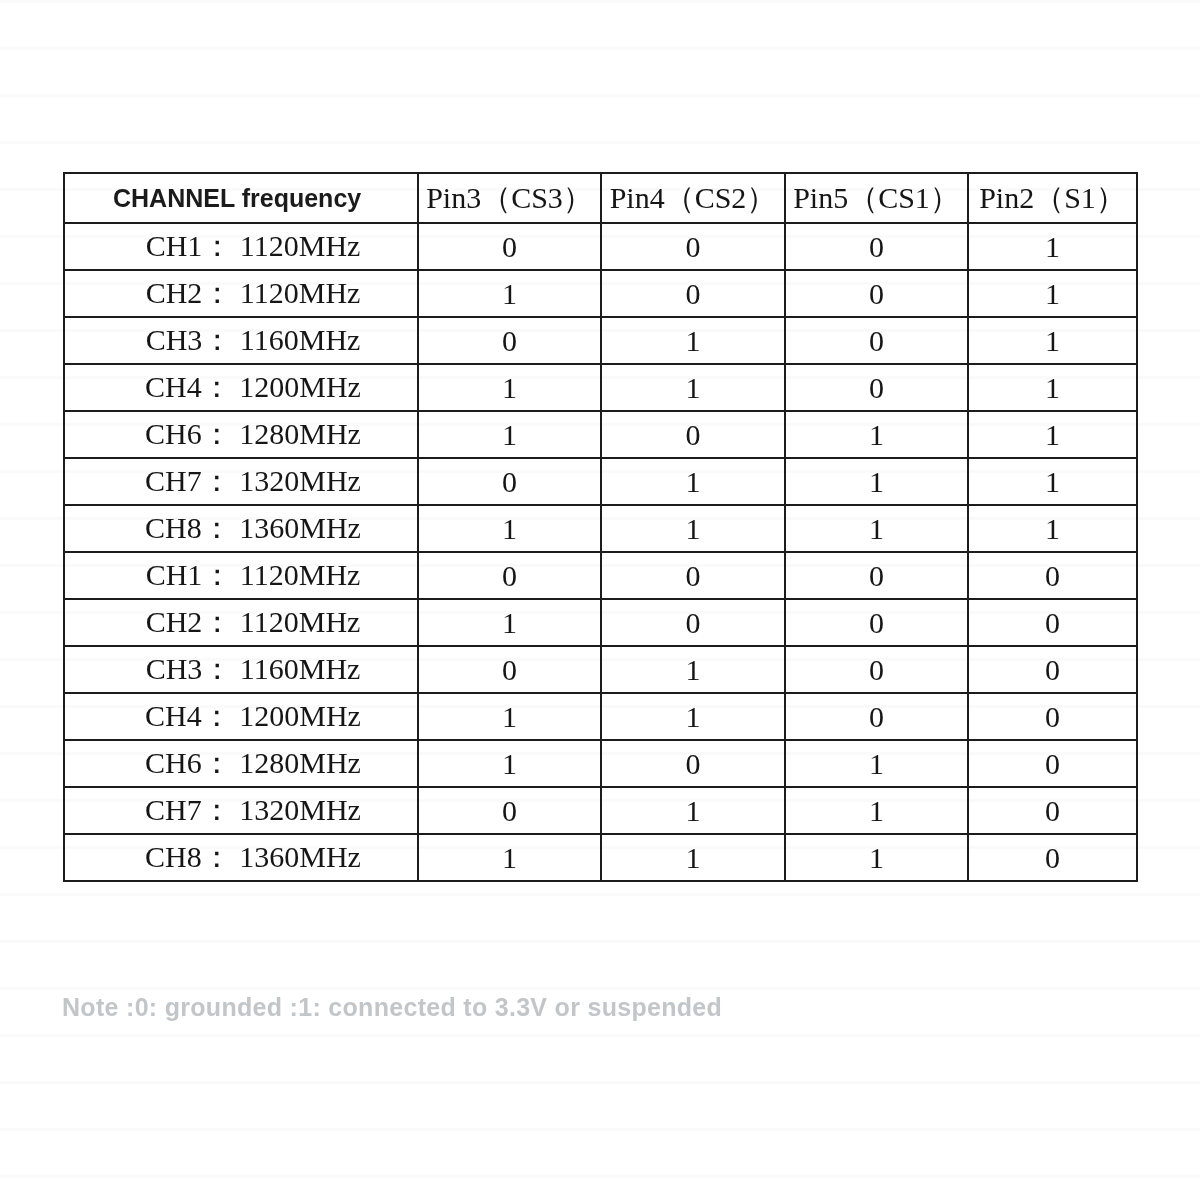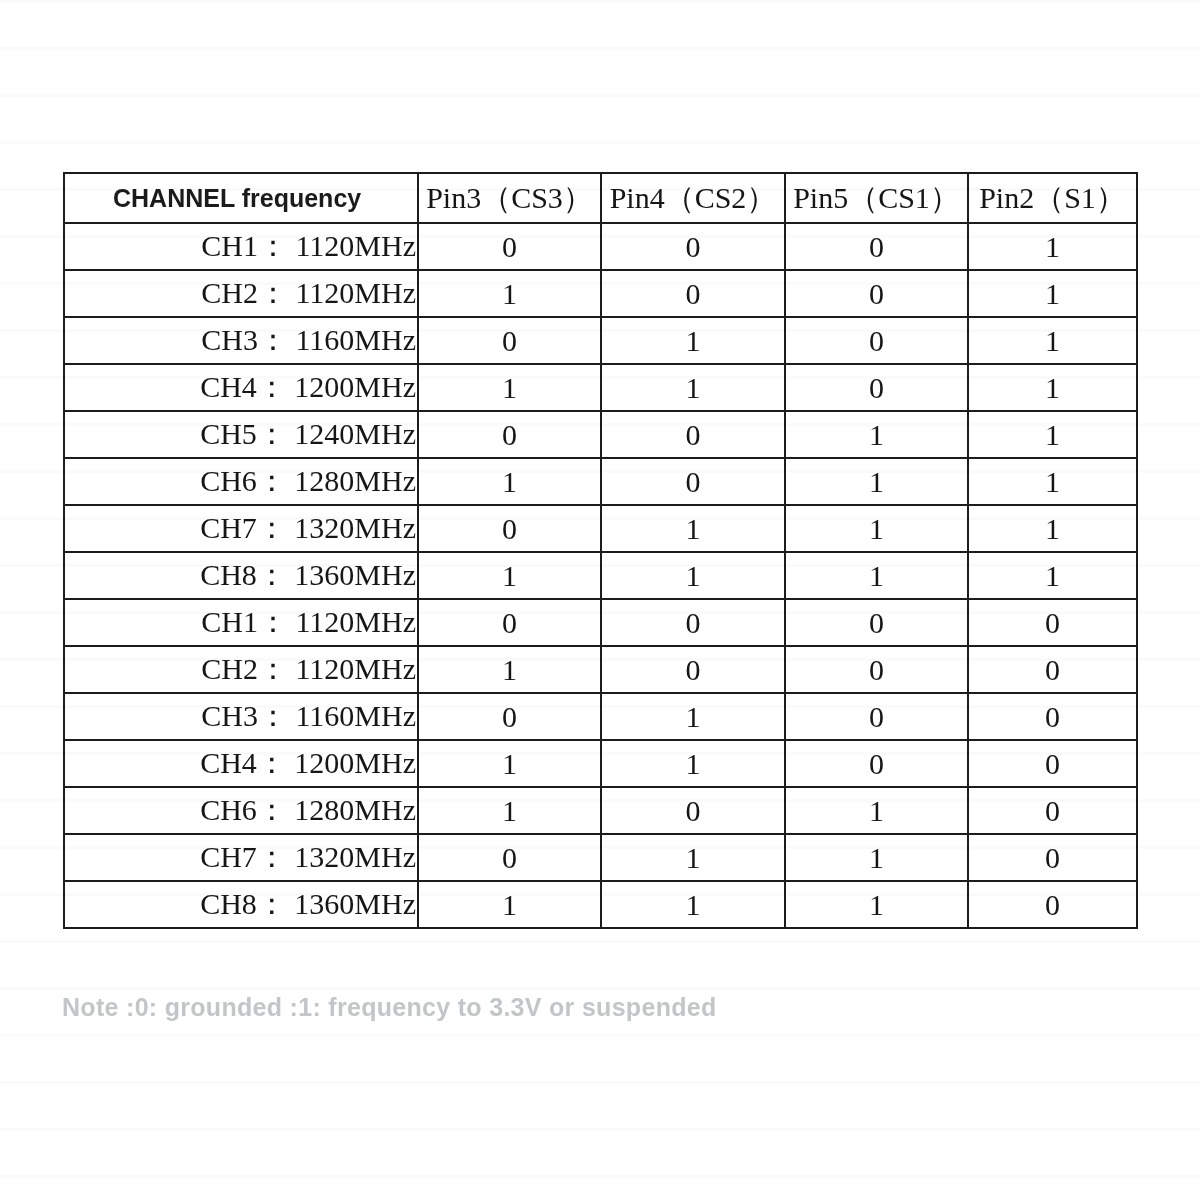--- a/index.html
+++ b/index.html
@@ -57,21 +57,21 @@
     text-align: left;
     padding-left: 48px;
     color: #1b1b1b;
   }
   .freq-table tbody td {
     height: 43px;
     font-size: 30px;
     vertical-align: middle;
   }
   .channel-cell {
-    text-align: right;
+    text-align: center;
     padding-left: 25px;
   }
   .pin-cell {
     text-align: center;
   }
   .note {
     position: absolute;
     left: 62px;
     top: 993px;
     font-family: "Liberation Sans", sans-serif;
@@ -126,27 +126,20 @@
           <td class="pin-cell">1</td>
         </tr>
         <tr>
           <td class="channel-cell">CH4： 1200MHz</td>
           <td class="pin-cell">1</td>
           <td class="pin-cell">1</td>
           <td class="pin-cell">0</td>
           <td class="pin-cell">1</td>
         </tr>
         <tr>
-          <td class="channel-cell">CH5： 1240MHz</td>
-          <td class="pin-cell">0</td>
-          <td class="pin-cell">0</td>
-          <td class="pin-cell">1</td>
-          <td class="pin-cell">1</td>
-        </tr>
-        <tr>
           <td class="channel-cell">CH6： 1280MHz</td>
           <td class="pin-cell">1</td>
           <td class="pin-cell">0</td>
           <td class="pin-cell">1</td>
           <td class="pin-cell">1</td>
         </tr>
         <tr>
           <td class="channel-cell">CH7： 1320MHz</td>
           <td class="pin-cell">0</td>
           <td class="pin-cell">1</td>
@@ -205,15 +198,15 @@
         <tr>
           <td class="channel-cell">CH8： 1360MHz</td>
           <td class="pin-cell">1</td>
           <td class="pin-cell">1</td>
           <td class="pin-cell">1</td>
           <td class="pin-cell">0</td>
         </tr>
       </tbody>
   </table>
 
-  <div class="note">Note :0: grounded :1: frequency to 3.3V or suspended</div>
+  <div class="note">Note :0: grounded :1: connected to 3.3V or suspended</div>
 
 </div>
 
 </body></html>

